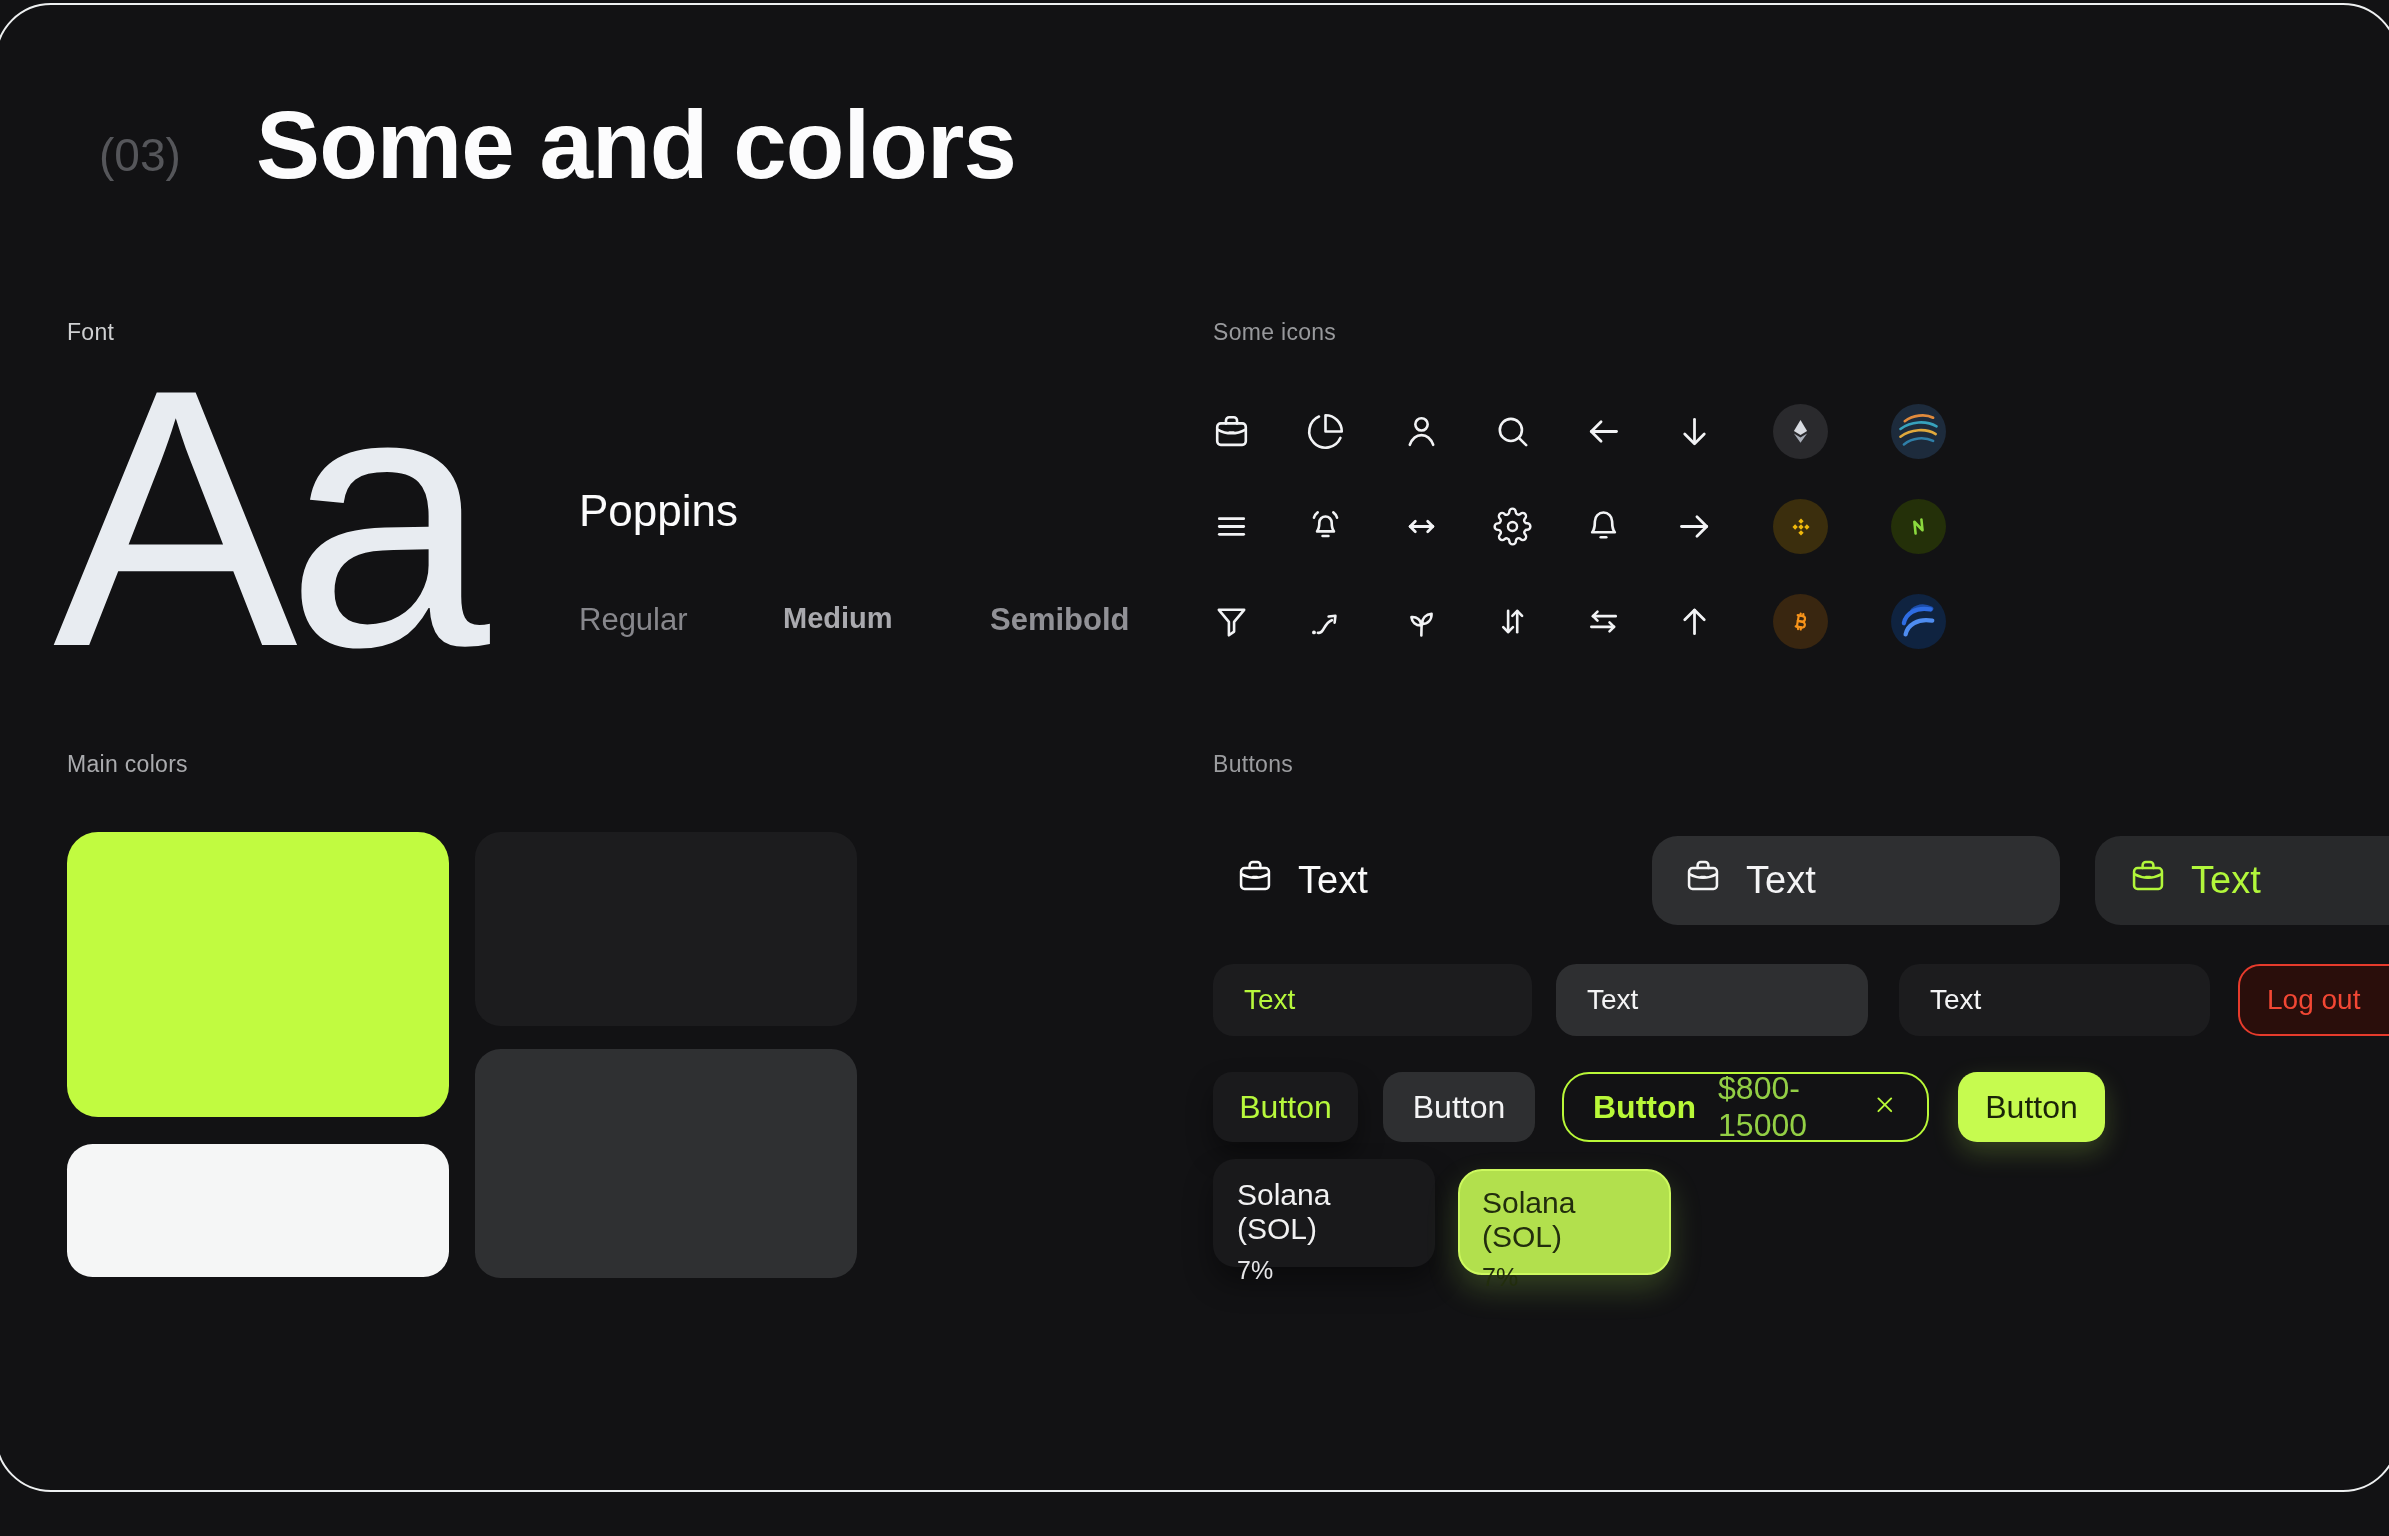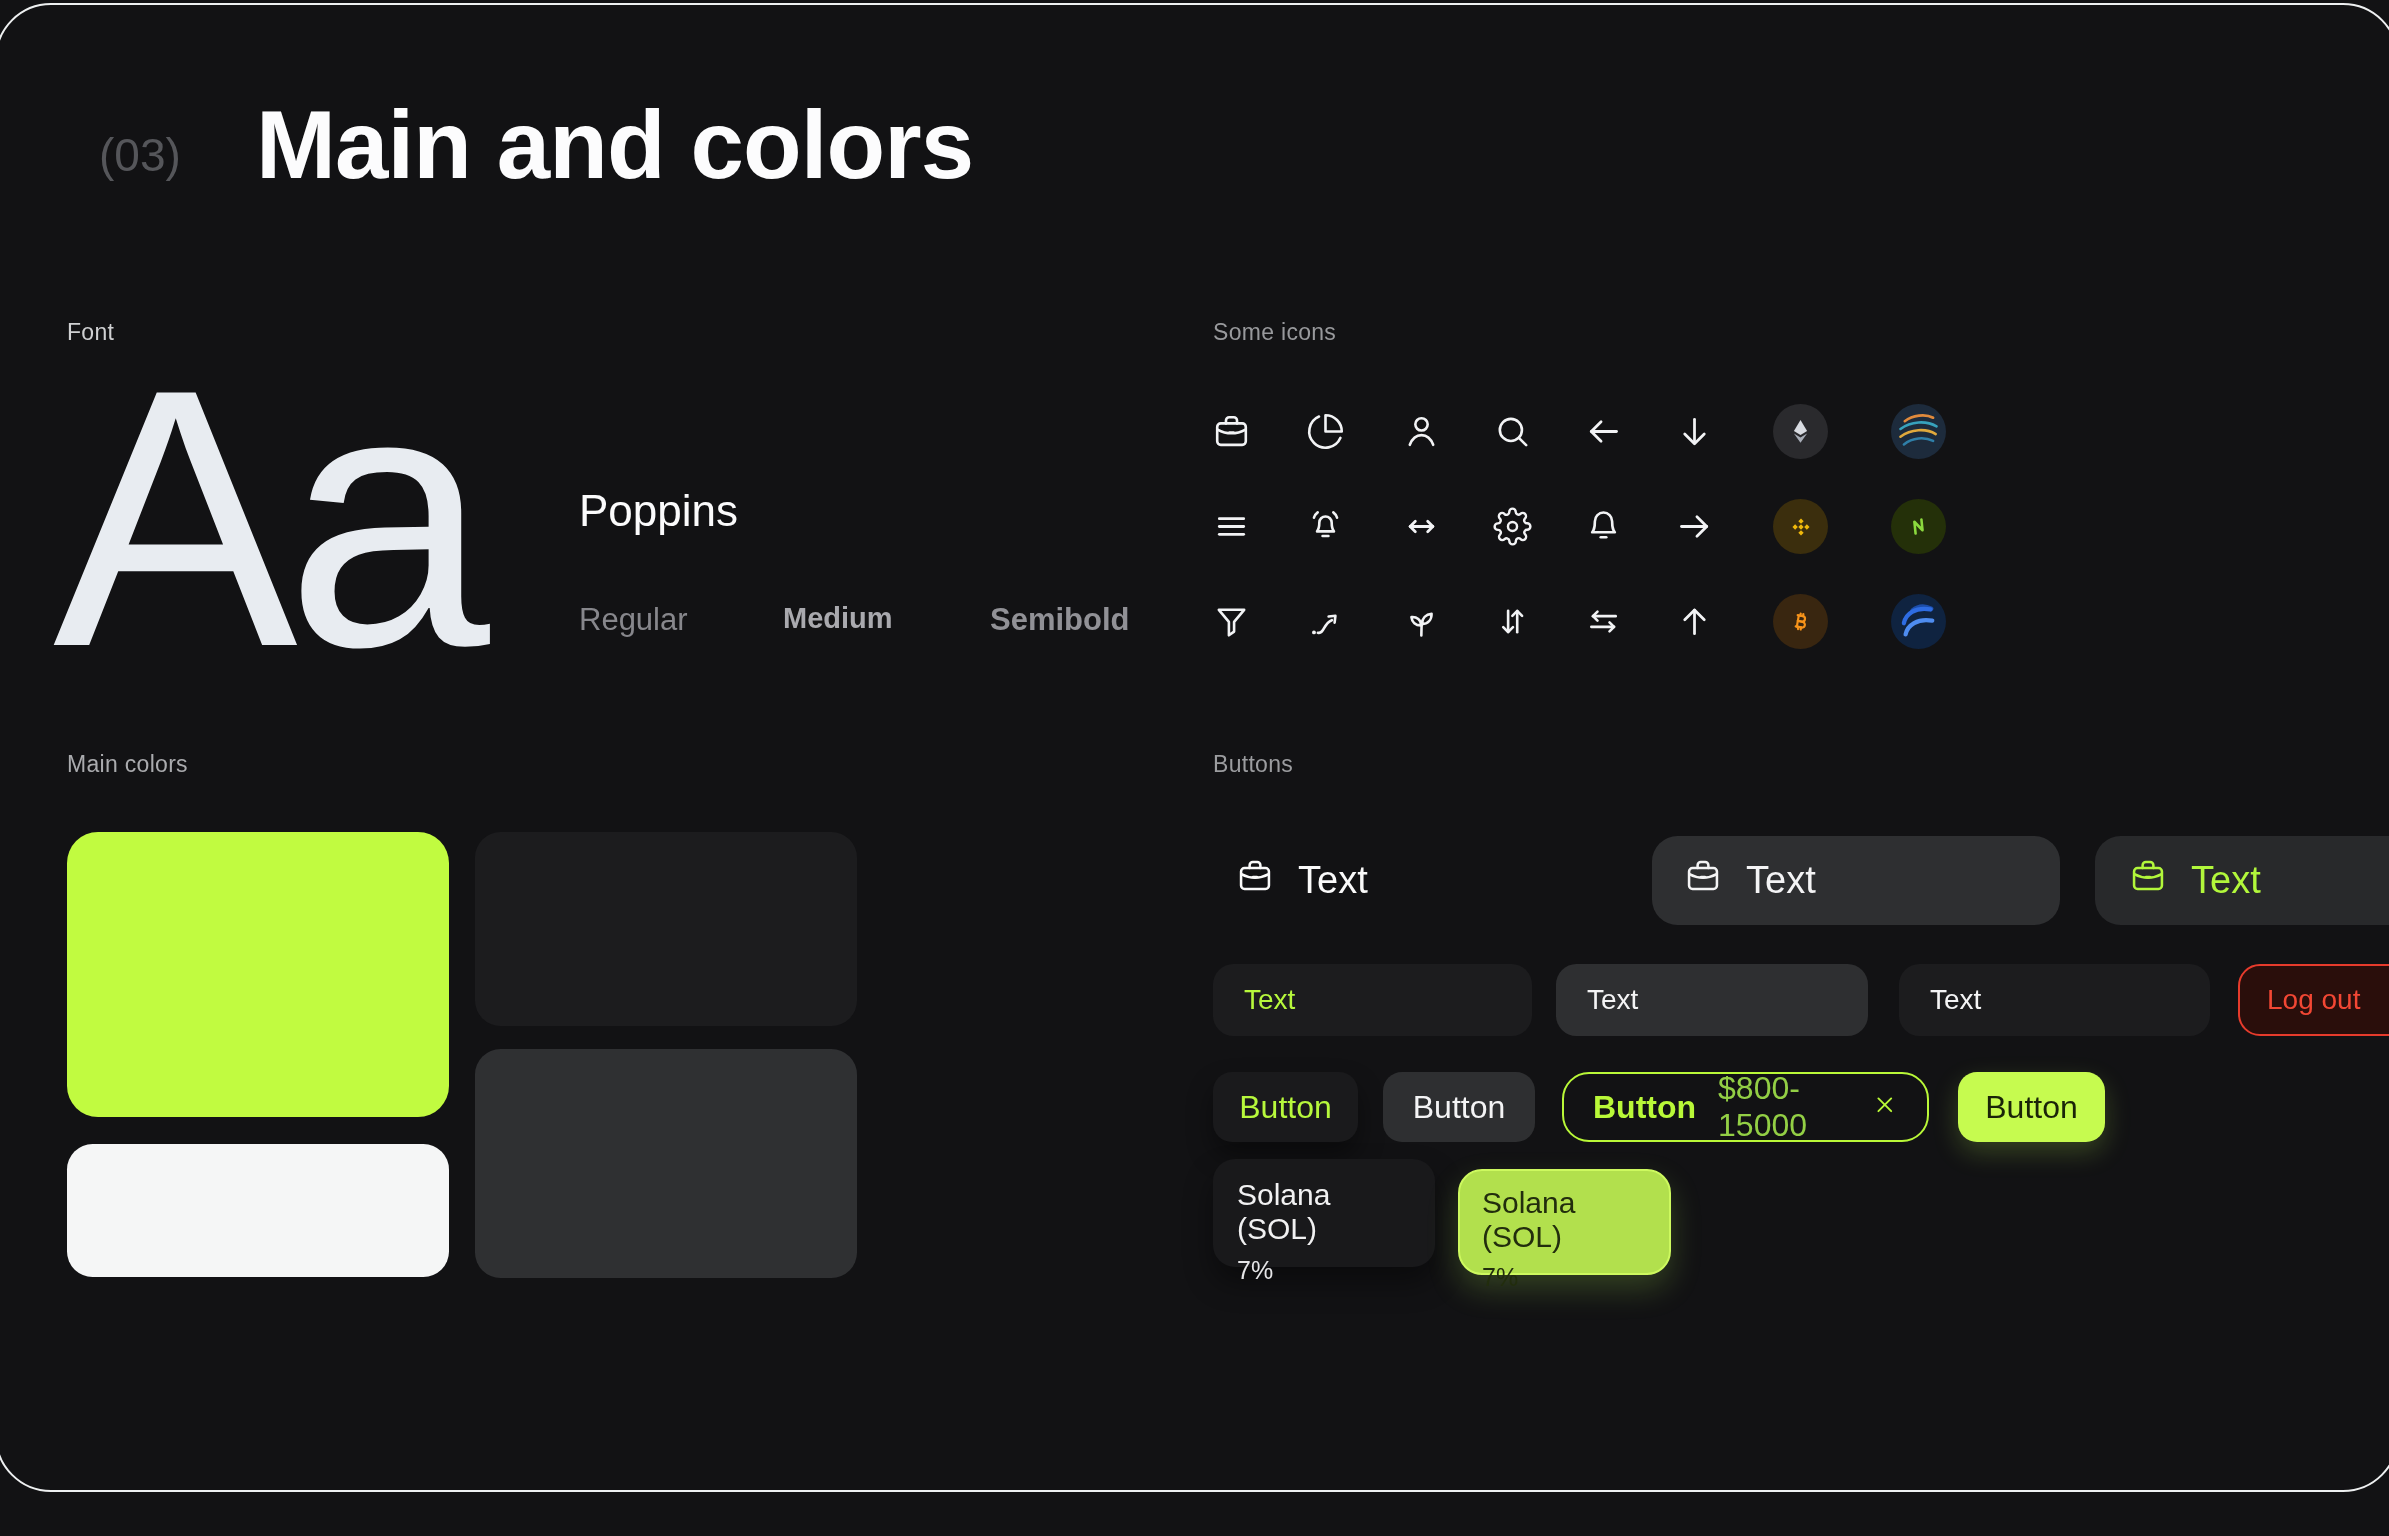--- a/index.html
+++ b/index.html
@@ -75,21 +75,21 @@
   .chip-green .chip-name{color:#222d0d;font-size:30px;}
   .chip-green .chip-pct{color:#222d0d;font-size:25px;margin-top:8.5px;}
 </style>
 </head>
 <body>
 
 <div class="canvas">
   <div class="frame-border"></div>
 
   <div class="abs idx">(03)</div>
-  <div class="abs title">Main and colors</div>
+  <div class="abs title">Some and colors</div>
 
   <div class="abs section-label font-label">Font</div>
   <div class="abs specimen">Aa</div>
   <div class="abs family">Poppins</div>
   <div class="abs w-regular">Regular</div>
   <div class="abs w-medium">Medium</div>
   <div class="abs w-semibold">Semibold</div>
 
   <div class="abs section-label icons-label">Some icons</div>
 

